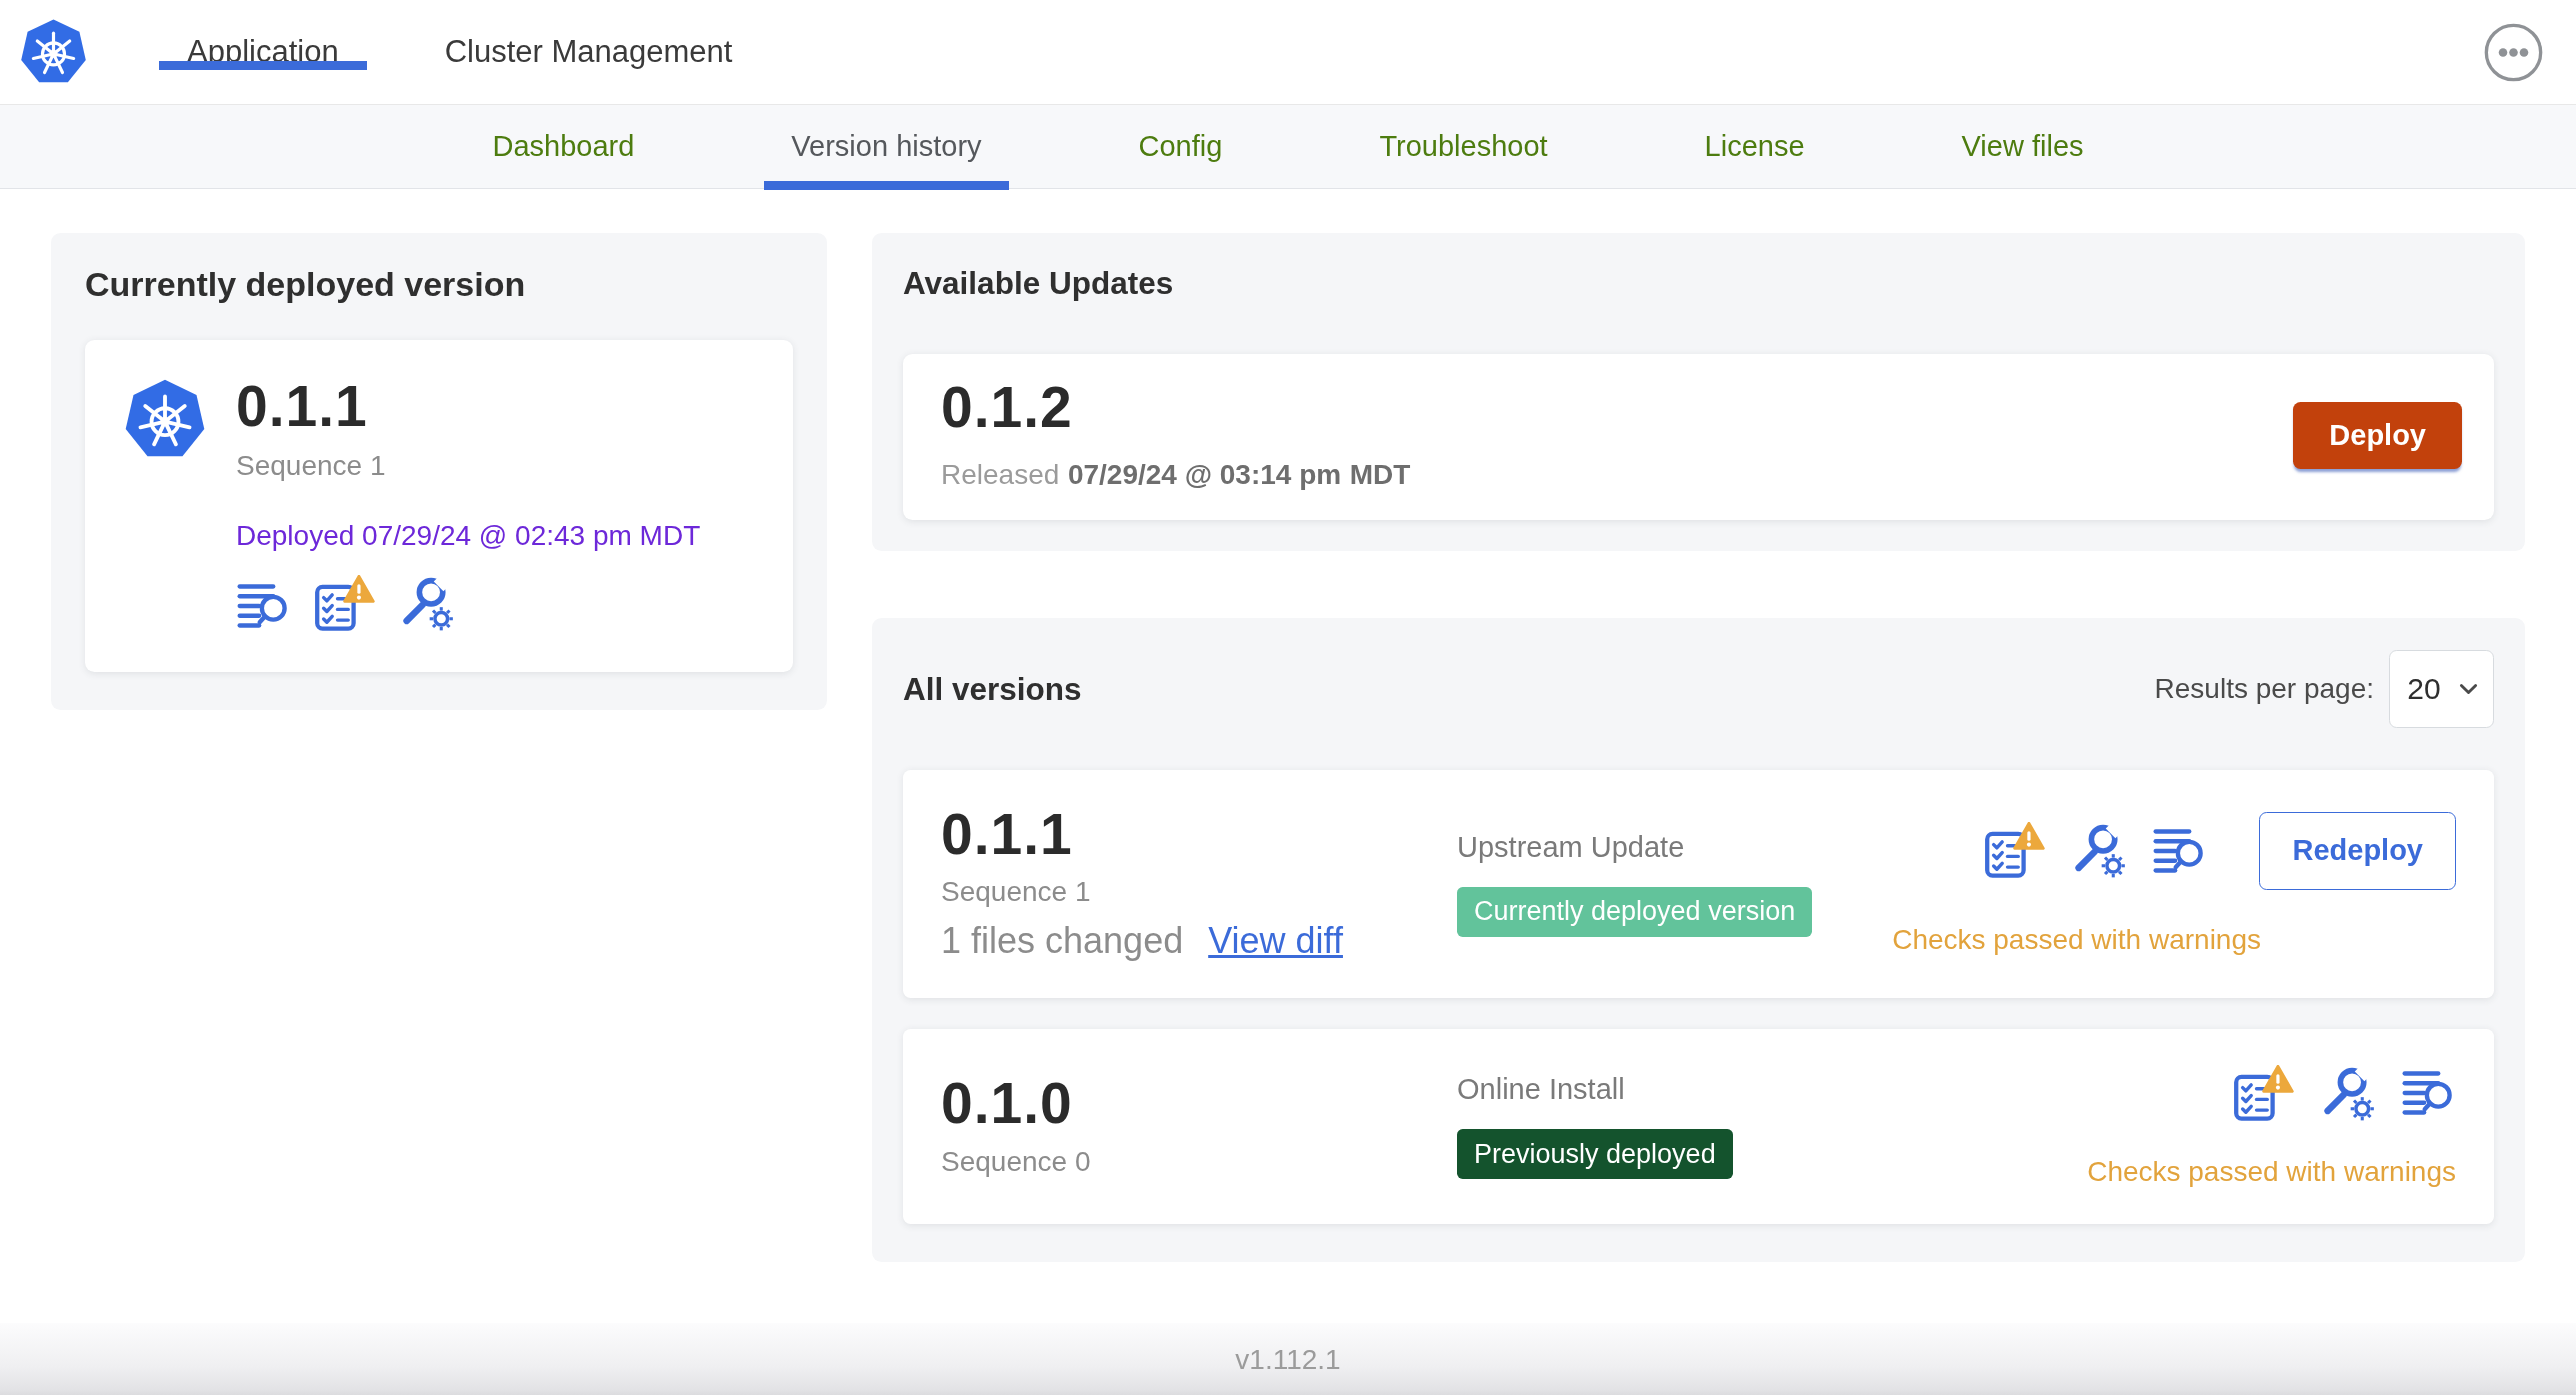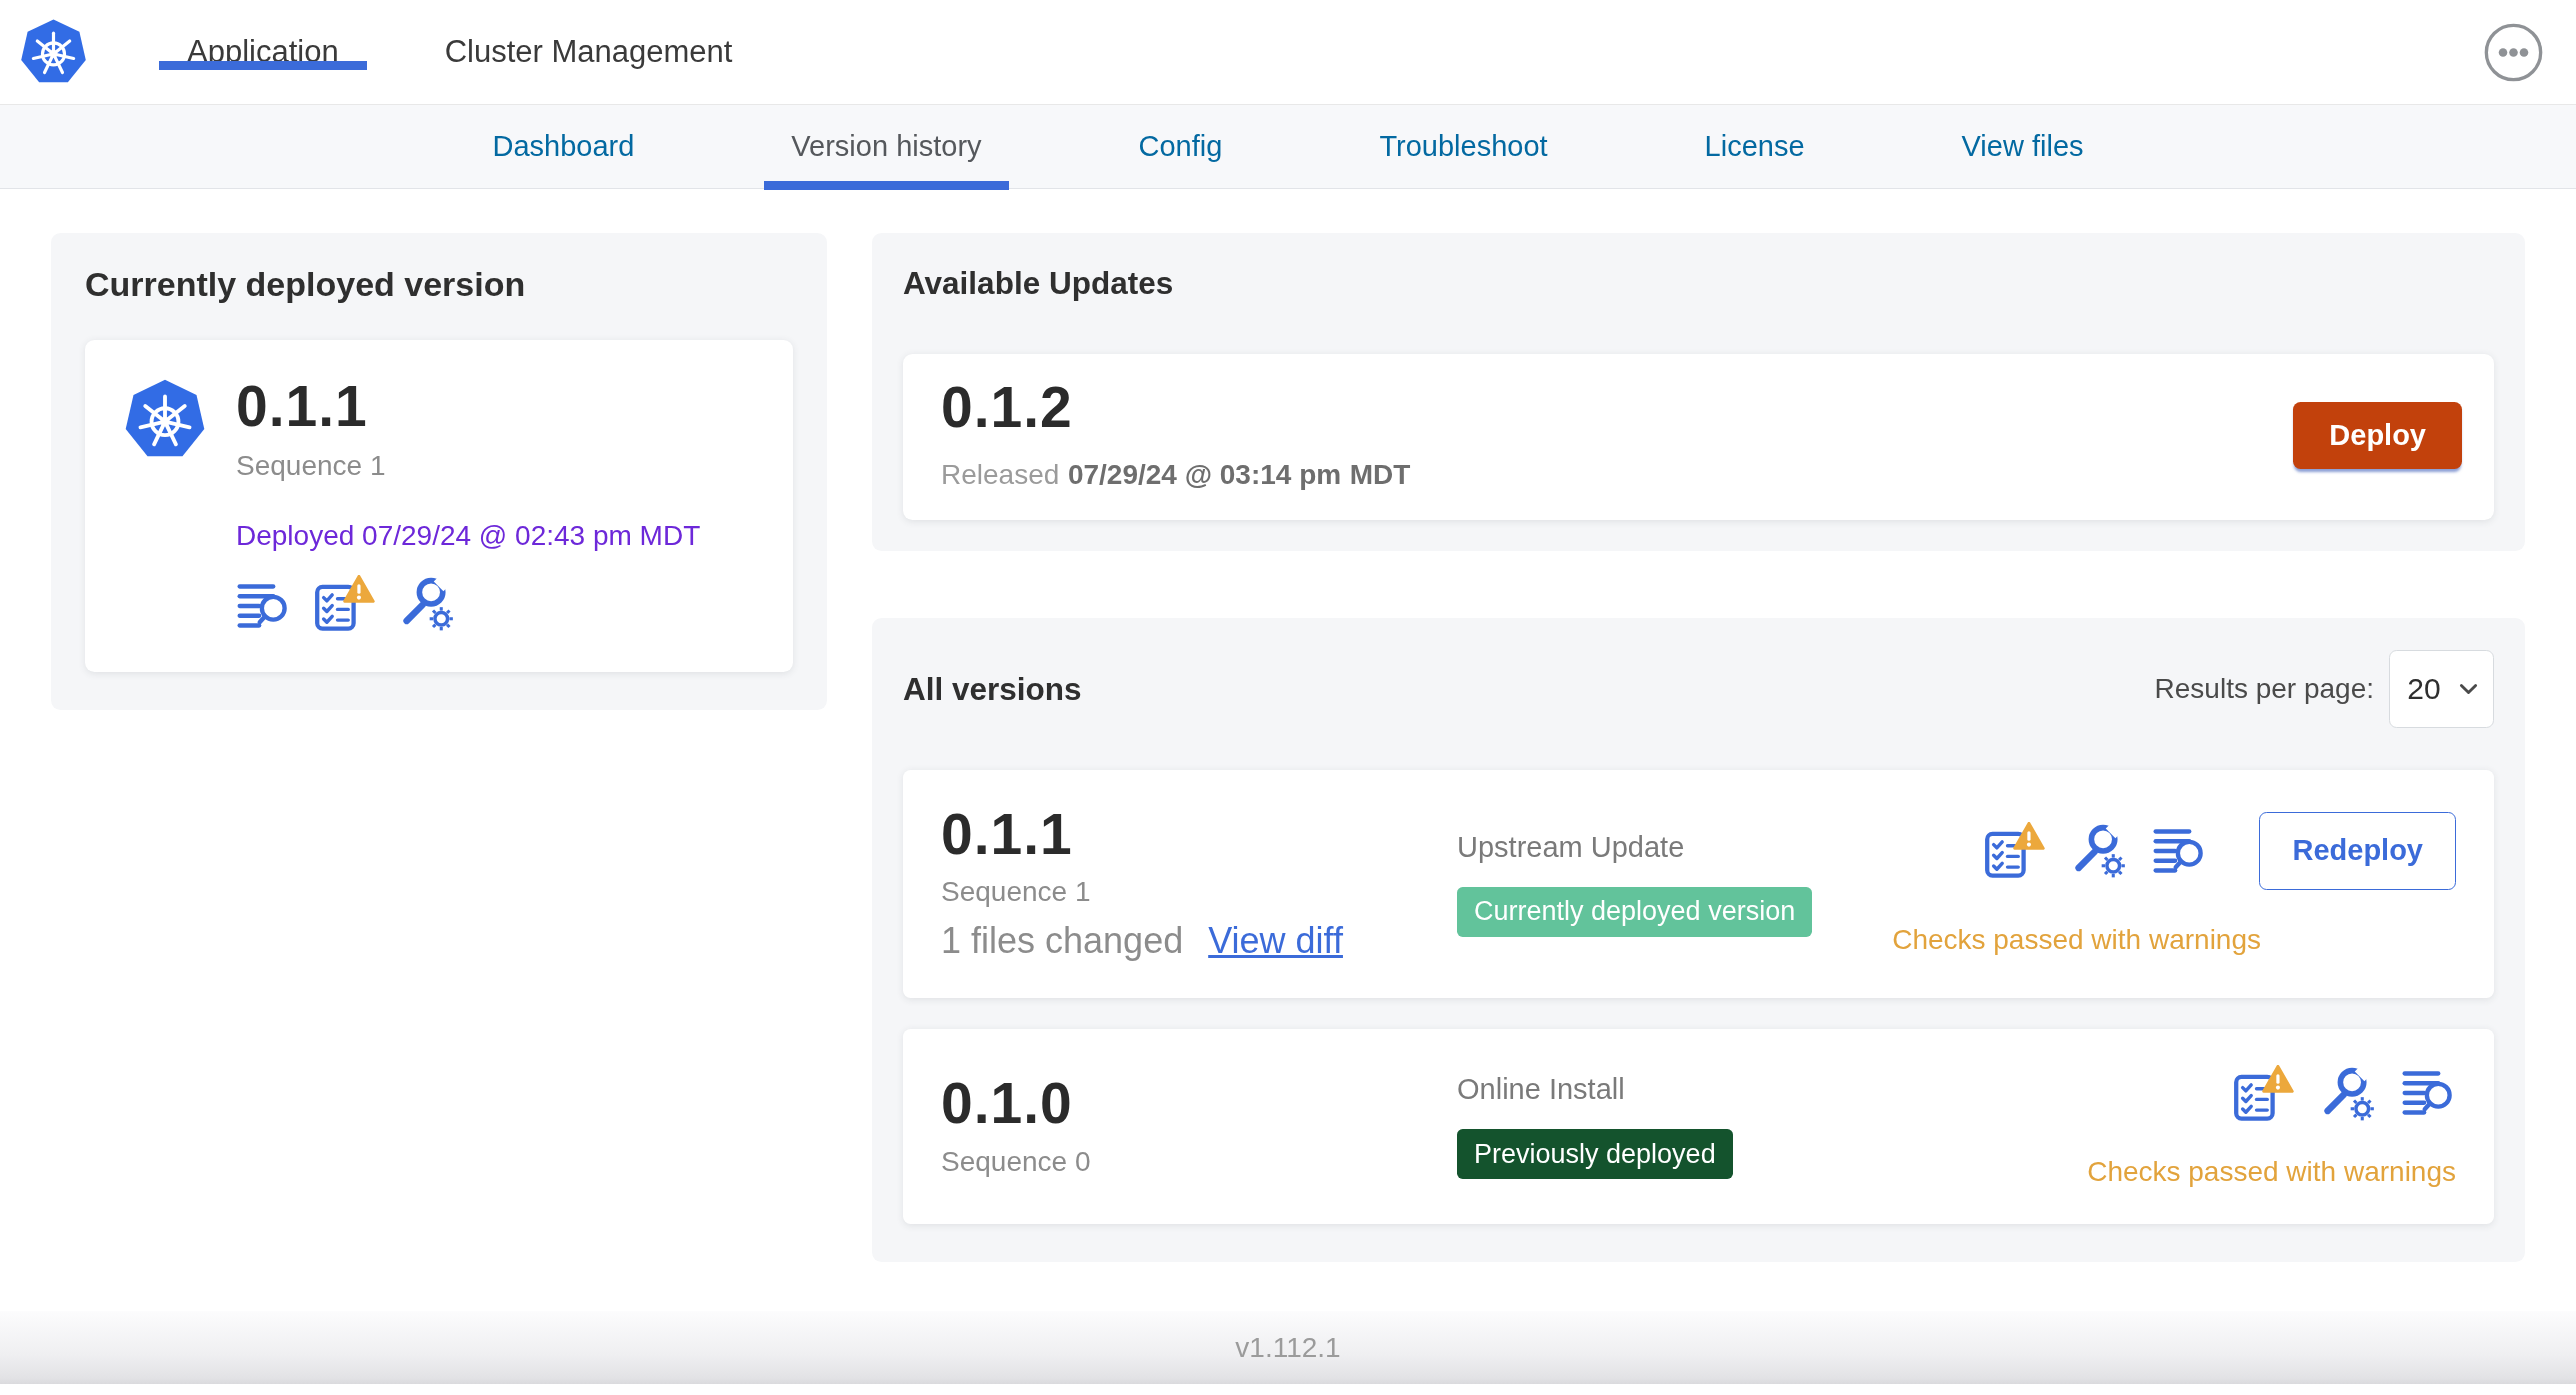--- a/index.html
+++ b/index.html
@@ -52,21 +52,21 @@
     border-bottom: 1.9px solid #E2E4E8;
     display: flex;
     justify-content: center;
     gap: 103px;
   }
   .sub-tab {
     position: relative;
     display: flex; align-items: center;
     padding: 0 27px;
     font-size: 29px;
-    color: #0369a1;
+    color: #4d7c0f;
     cursor: pointer;
     white-space: nowrap;
   }
   .sub-tab.active { color: #55585C; }
   .sub-tab.active::after {
     content: "";
     position: absolute; left: 0; right: 0; bottom: -1.9px;
     height: 8.6px; background: #3B6BD9;
   }
 
@@ -145,21 +145,21 @@
     background: #fff; color: #3B6BD9;
     font-family: inherit; font-size: 29px; font-weight: 700;
     border: 1.9px solid #3B6BD9; border-radius: 7.6px;
     height: 78px; padding: 0 32px; cursor: pointer;
   }
   .status-warn { margin-top: 34px; font-size: 28px; color: #E2A33C; }
   .status-offset { margin-right: 195px; }
 
   
   .footer {
-    position: absolute; left: 0; right: 0; bottom: 12px;
+    position: absolute; left: 0; right: 0; bottom: 0;
     height: 73px;
     display: flex; align-items: center; justify-content: center;
     background: linear-gradient(180deg, #FCFCFD 0%, #EFEFF1 60%, #E2E2E5 92%, #DADADD 100%);
     font-size: 28px; color: #9B9B9B;
   }
 </style>
 </head>
 <body>
 
 <svg width="0" height="0" style="position:absolute">

